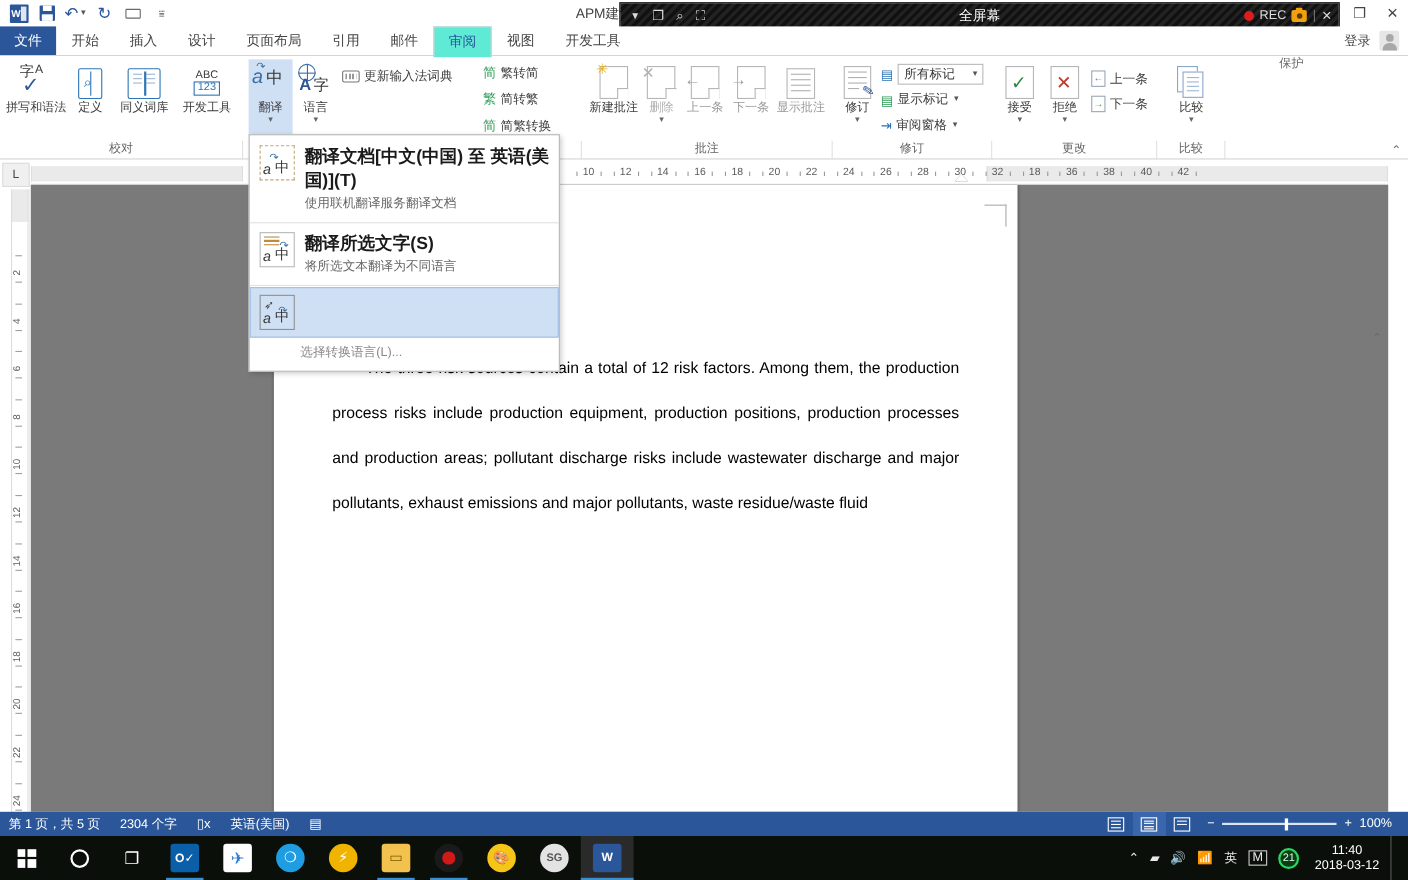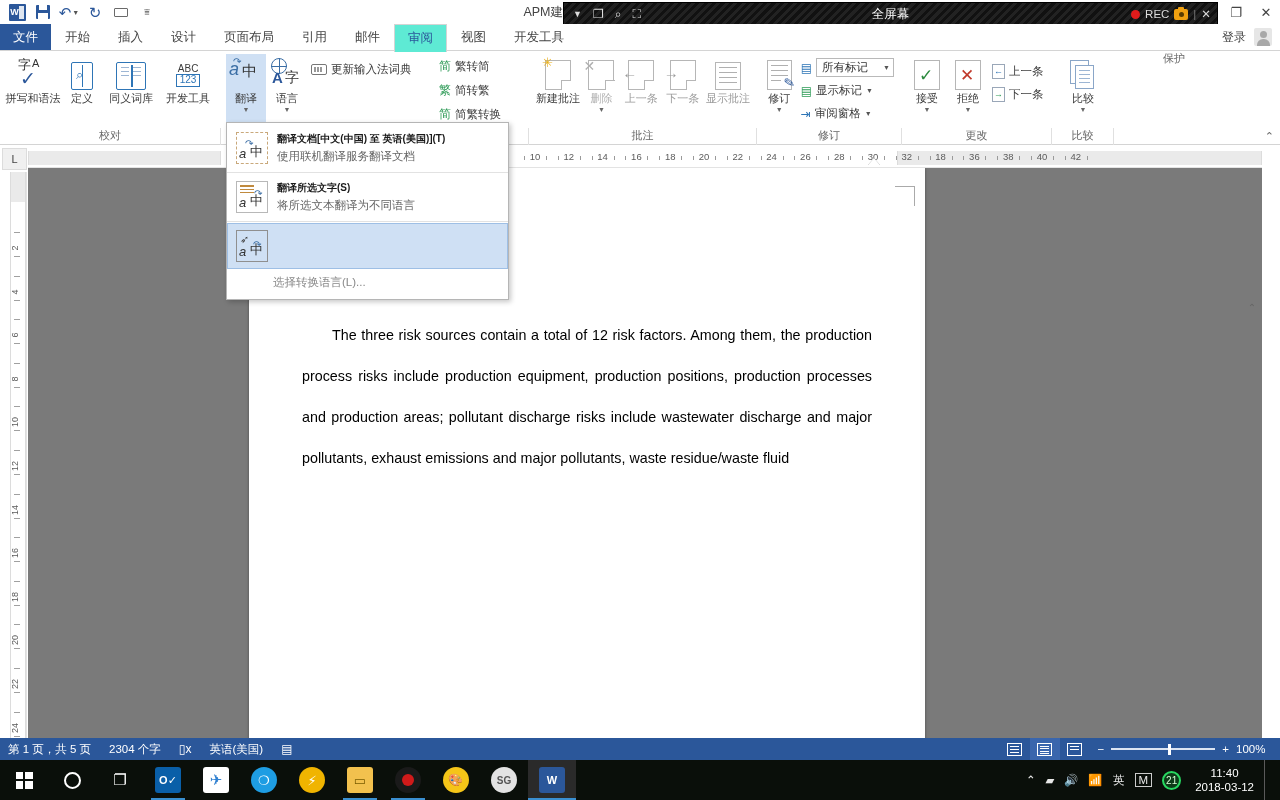--- a/index.html
+++ b/index.html
@@ -160,21 +160,21 @@
   
   #transmenu{
     position:absolute; left:226px; top:122px; width:283px;
     background:#fff; border:1px solid #b5b5b5; box-shadow:2px 2px 5px rgba(0,0,0,.22);
     z-index:60; padding:2px 0;
   }
   .mi{display:flex; gap:9px; padding:7px 7px 7px 9px; cursor:default;}
   .mi.sel{background:#cfe0f4; border:1px solid #9ebfe5; padding:6px 6px 6px 8px;}
   .mi .mico{width:32px;height:32px;flex:none;position:relative;}
   .mi .mtxt{flex:1;}
-  .mi .mt1{font-size:10px;color:#1a1a1a;font-weight:bold;line-height:1.35;}
+  .mi .mt1{font-size:16px;color:#1a1a1a;font-weight:bold;line-height:1.35;}
   .mi .mt2{font-size:11.5px;color:#666;line-height:1.45;margin-top:2px;}
   .msep{height:1px;background:#e2e2e2;margin:1px 0;}
   .mi-plain{padding:6px 7px 7px 46px;font-size:11.5px;color:#888;}
   .micon-box{position:absolute;inset:0;border:1.2px solid #c9a87a;}
   .micon-box.dashed{border-style:dashed;}
   .micon-box.solid{border-style:solid;border-color:#b8b8b8;}
   .micon-a{position:absolute;left:3px;bottom:3px;font-size:13px;color:#333;font-style:italic;}
   .micon-zh{position:absolute;left:14px;bottom:3px;font-size:13px;color:#333;}
   .micon-ar{position:absolute;left:9px;top:6px;font-size:10px;color:#3b6ea5;}
   .micon-lines{position:absolute;left:4px;top:4px;width:14px;height:9px;}

